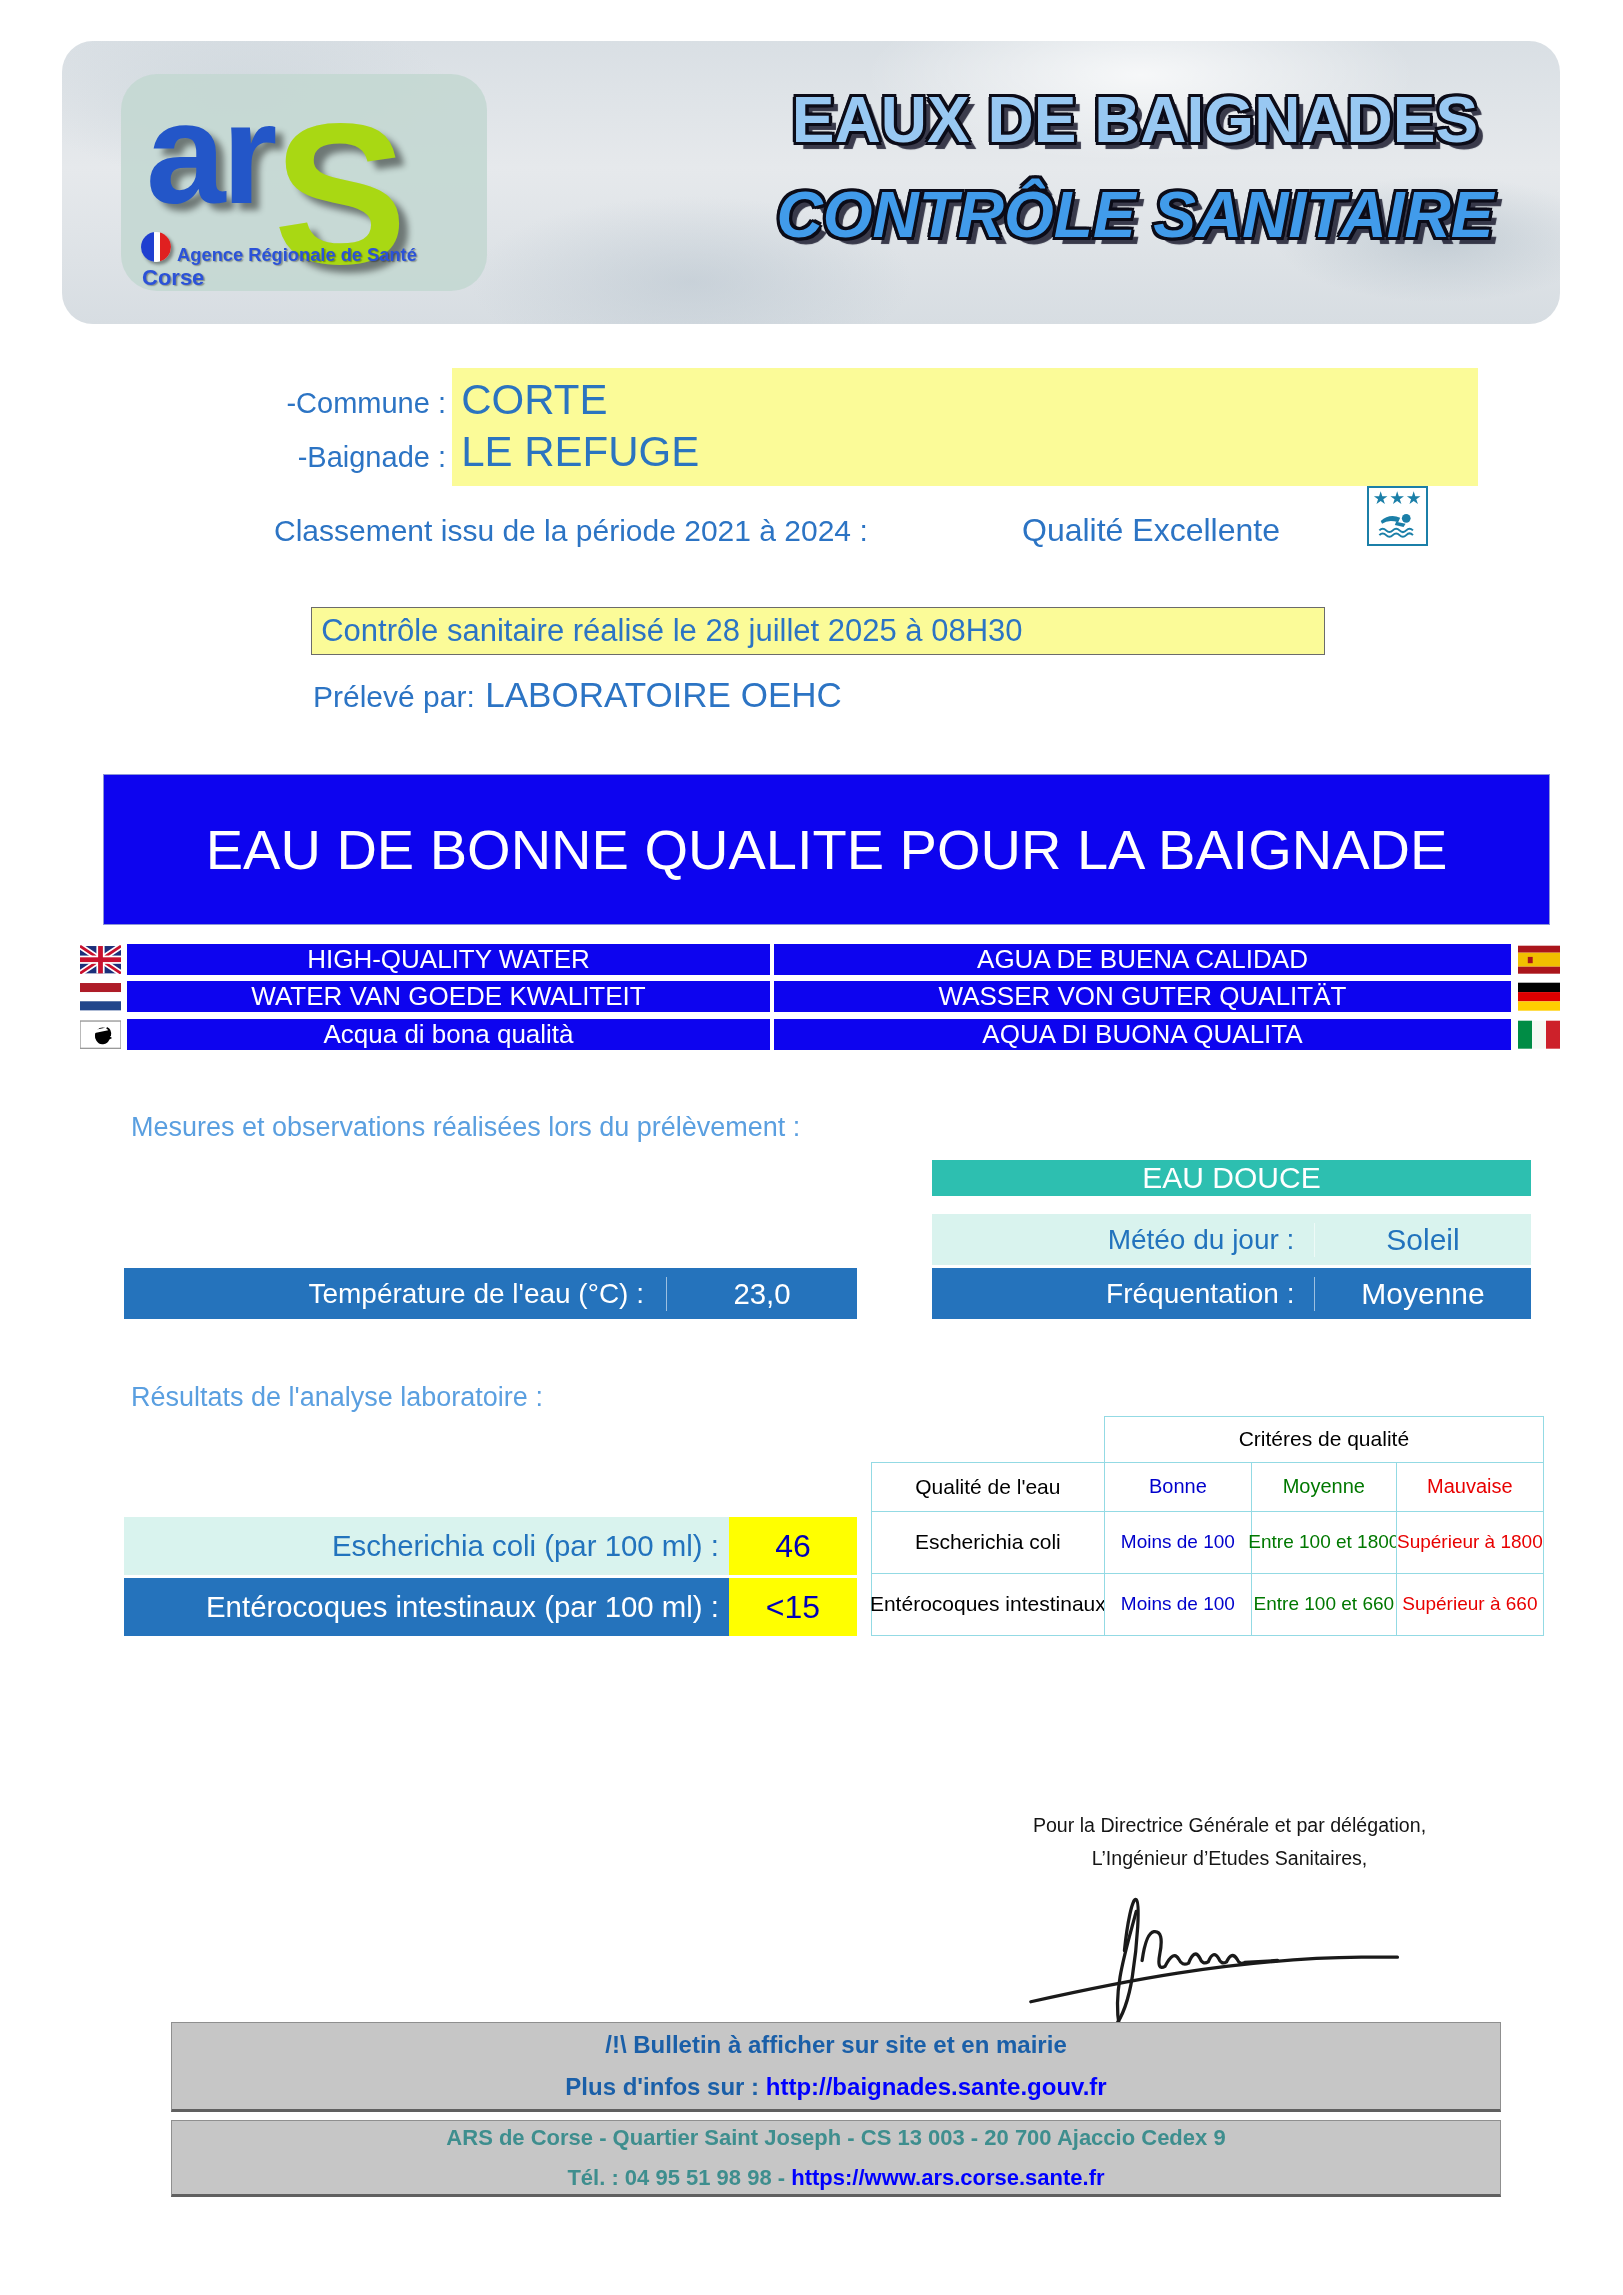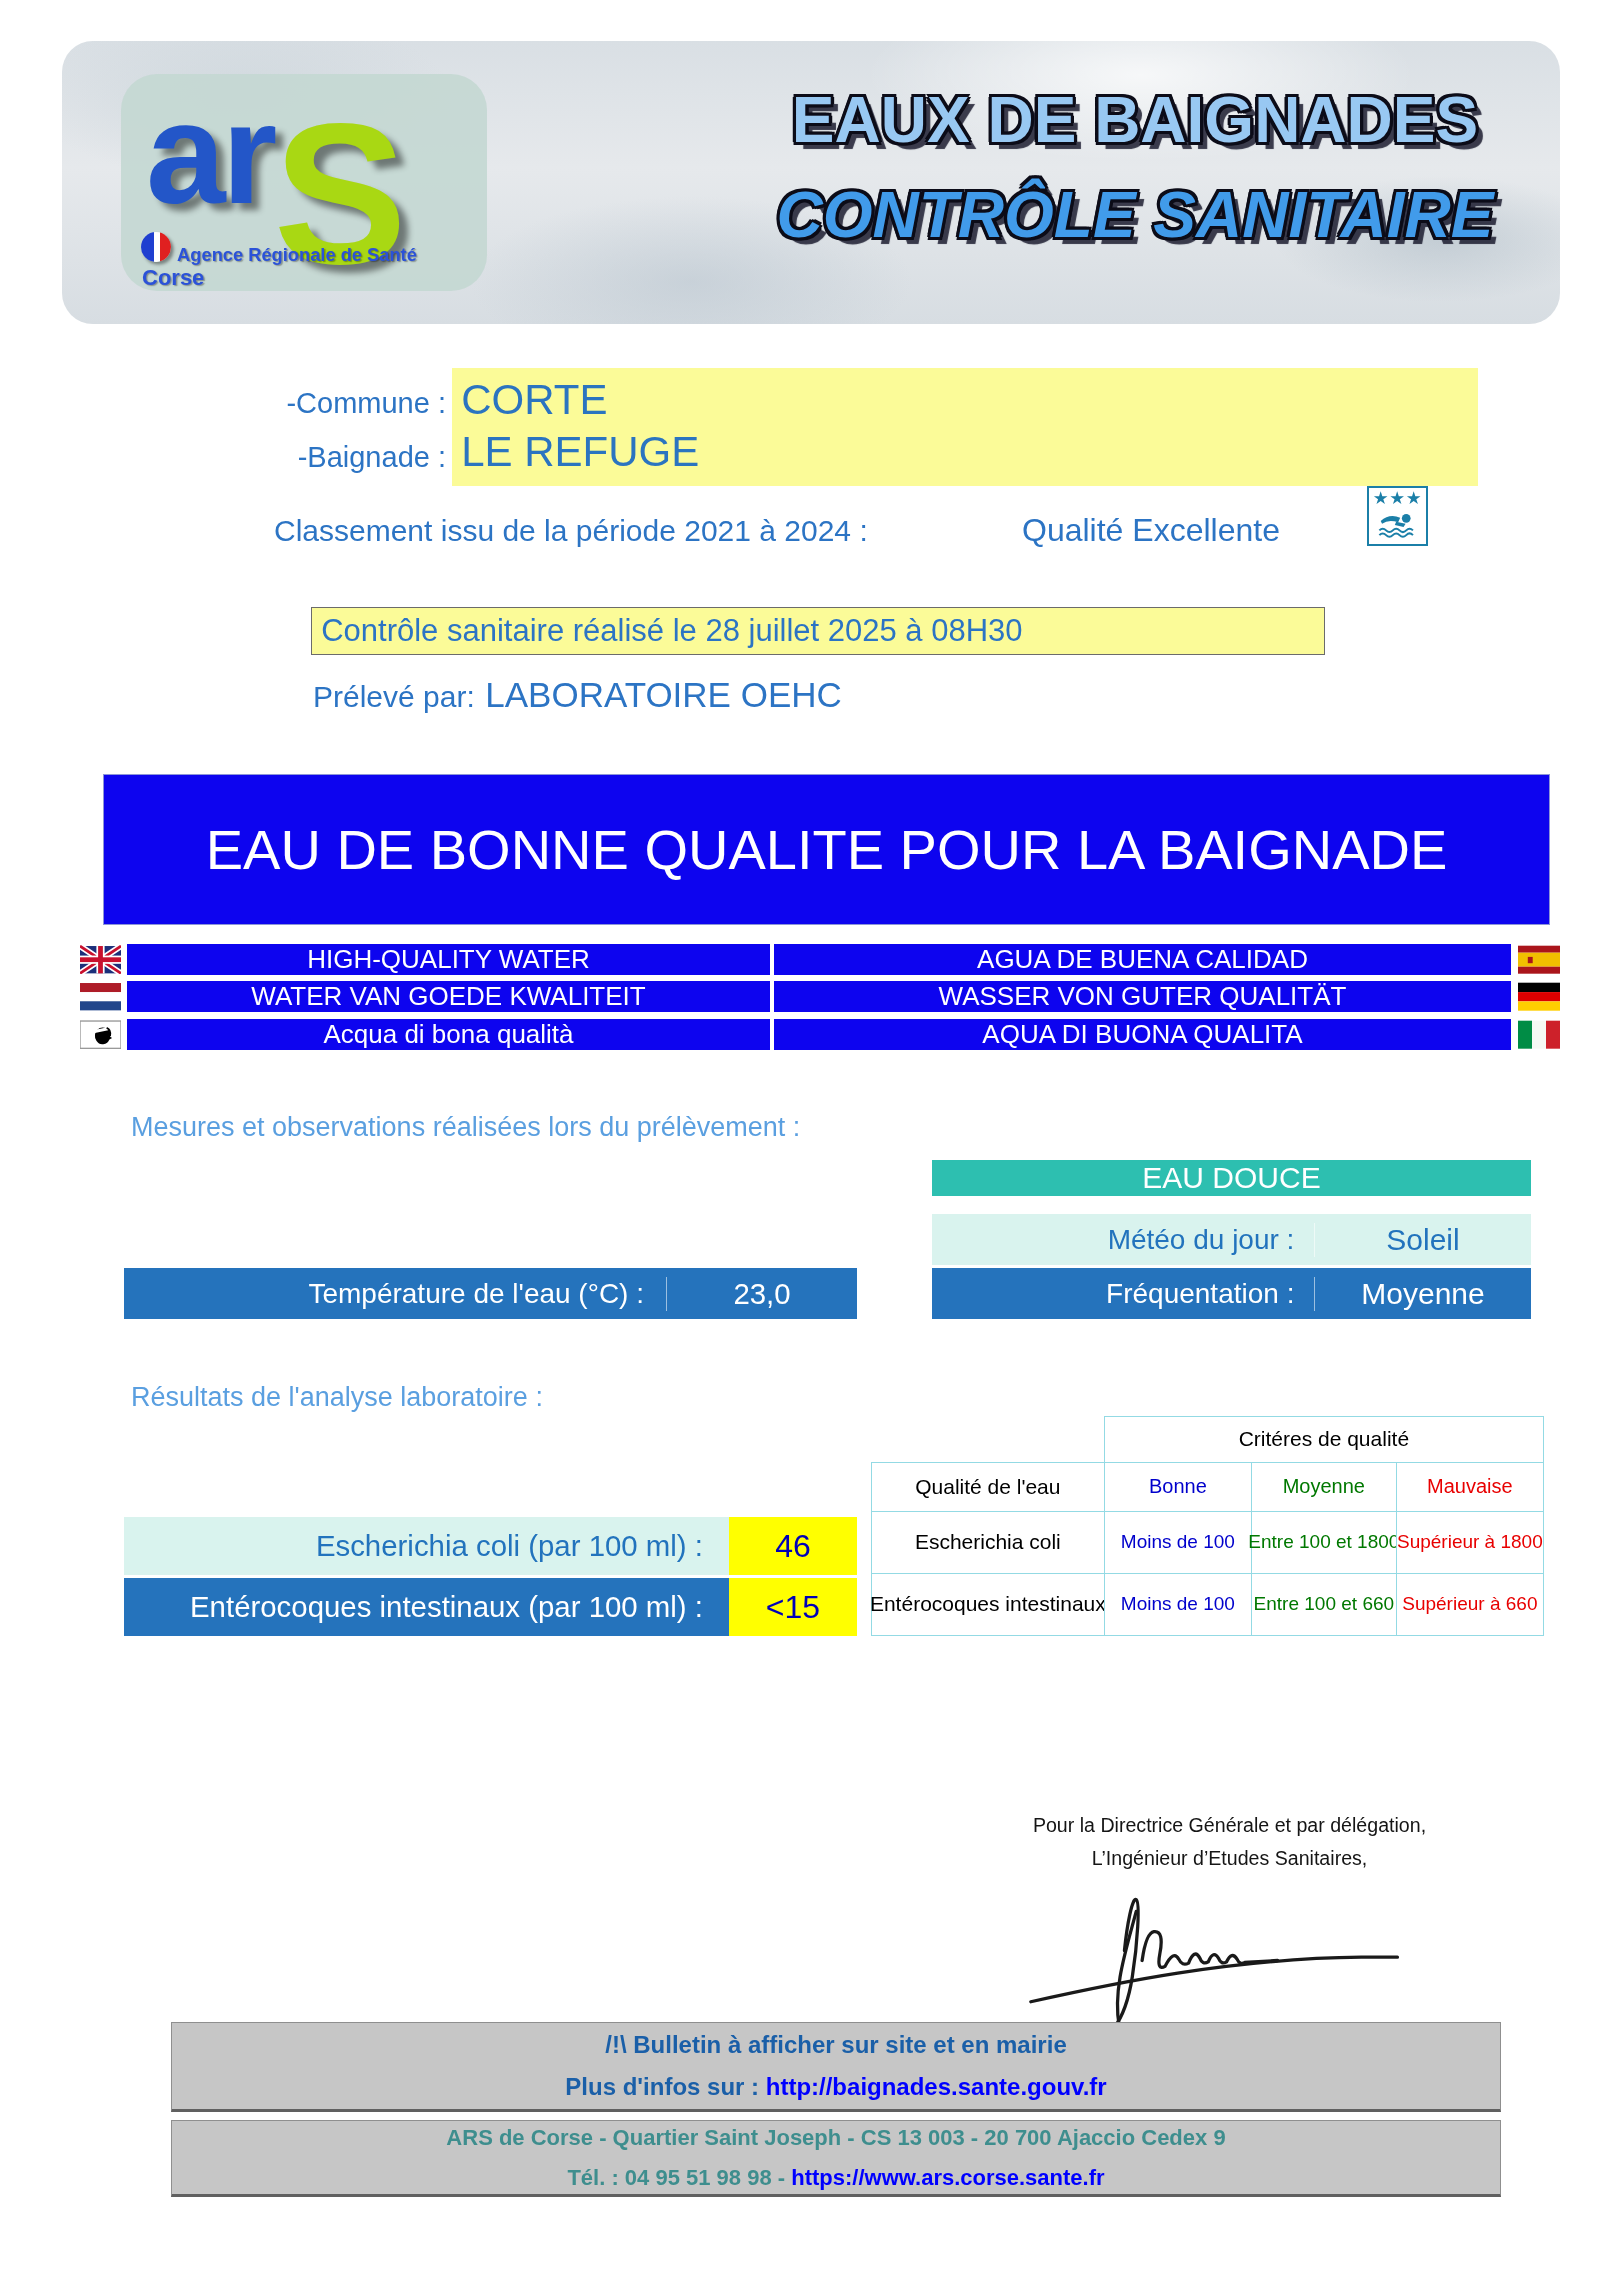--- a/index.html
+++ b/index.html
@@ -103,21 +103,21 @@
   .row-blue{background:#2573bc;color:#ffffff;}
   .temp-row{width:733px;height:51px;font-size:28px;}
   .temp-row .lbl{padding-right:22px;}
   .temp-row .val{width:190px;font-size:29.4px;border-left:1.3px solid rgba(255,255,255,.55);}
   .meteo-row{width:599px;height:51px;font-size:28px;}
   .meteo-row .lbl{padding-right:19.6px;}
   .meteo-row .val{width:216px;font-size:30px;border-left:1.3px solid rgba(255,255,255,.55);}
 
   
   .res-row{width:733px;height:58px;font-size:29.4px;}
-  .res-row .lbl{padding-right:26px;}
+  .res-row .lbl{padding-right:10px;}
   .res-row .val{
     width:128px;height:100%;background:#ffff00;color:#0000b8;
     display:flex;align-items:center;justify-content:center;font-size:32px;
   }
 
   
   .crit-table{
     left:872px;top:1417px;width:671px;display:grid;
     grid-template-columns:233px 147px 145px 147px;
     grid-template-rows:46px 49px 62px 62px;

